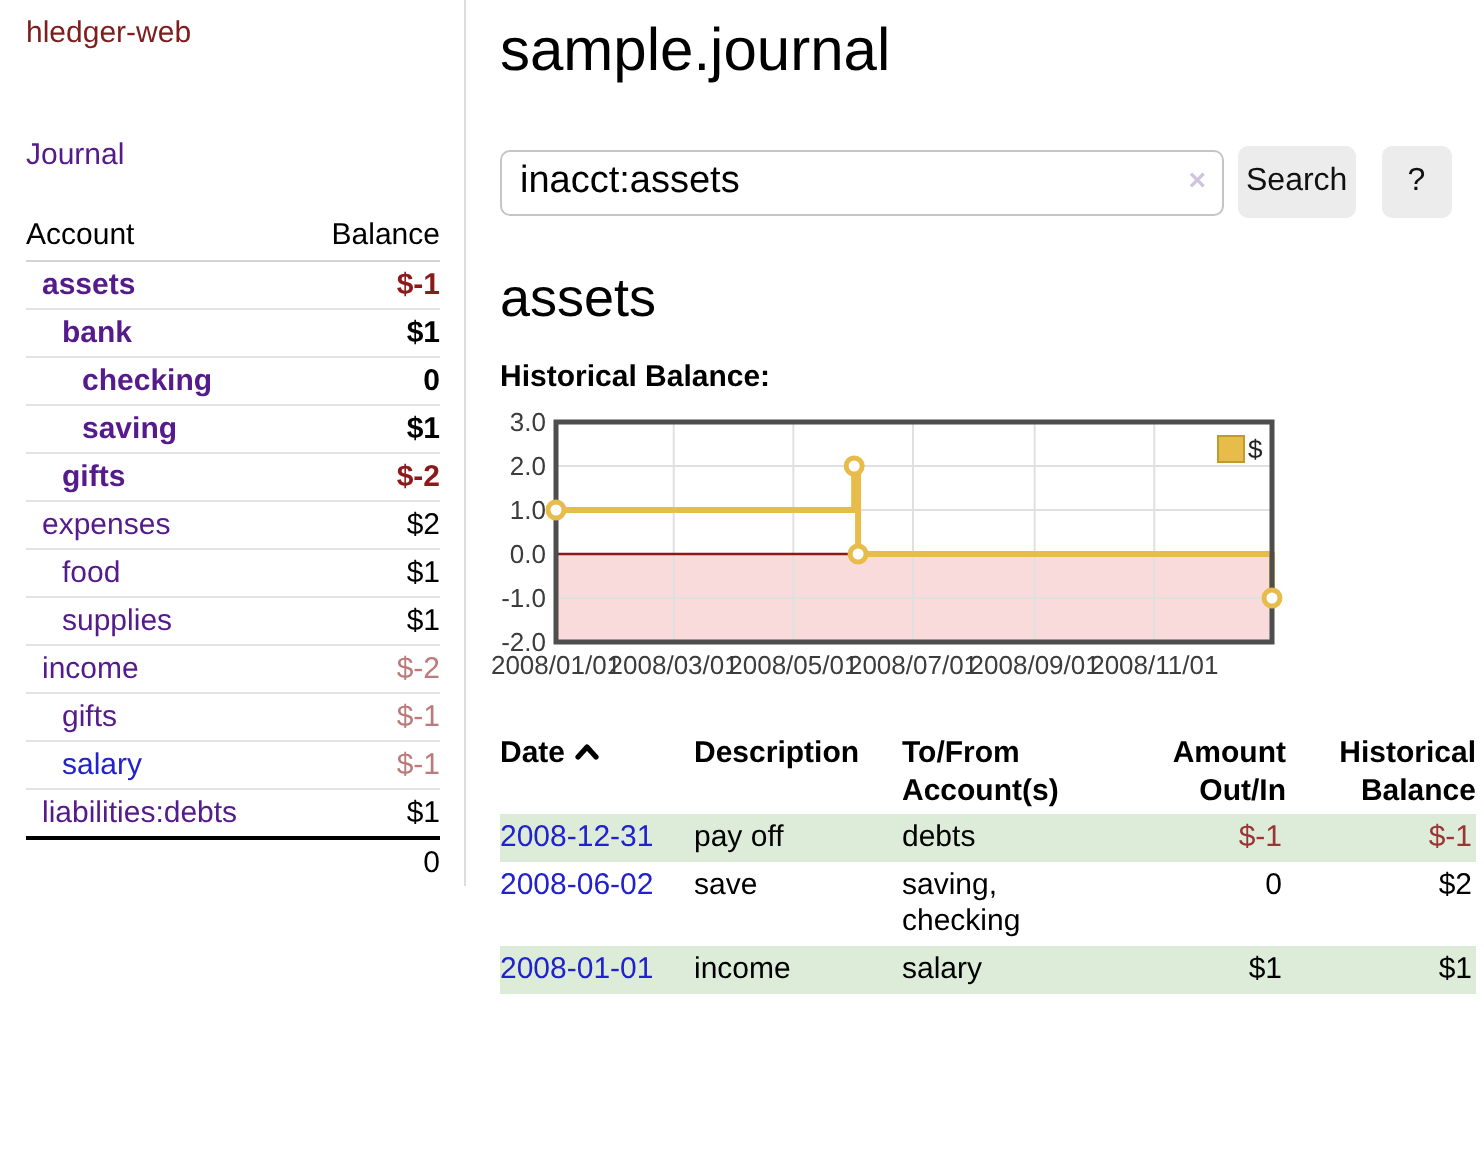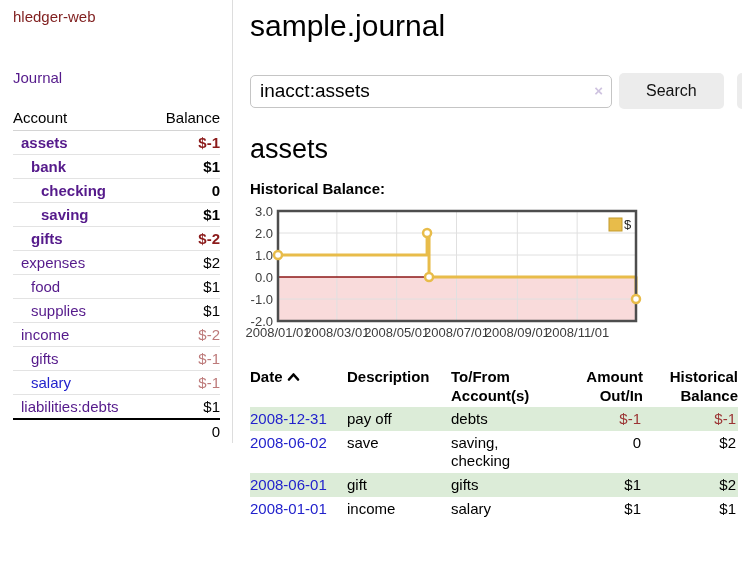--- a/index.html
+++ b/index.html
@@ -29,21 +29,21 @@
   .neg-muted { color:#bd7a7a; }
 
   
   .main { padding:5px 0 10px 17px; width:509px; }
   h1 { font-size:30px; font-weight:400; margin:2px 0 0; line-height:37px; }
   .searchrow { display:flex; align-items:center; margin-top:29px; }
   .inputwrap { position:relative; }
   .search-input { width:362px; height:33px; border:1px solid #c5c5c5; border-radius:5px;
     padding:0 26px 0 9px; font-size:19px; font-family:inherit; color:#000; }
   .clear { position:absolute; right:9px; top:8px; color:#cfc3e0; font-weight:700; font-size:15px; line-height:16px; }
-  .btn { height:36px; padding:0 27px; background:#ececec; border:0; border-radius:5px;
+  .btn { height:36px; padding:0 4px; background:#ececec; border:0; border-radius:5px;
     font-size:16px; font-family:inherit; color:#111; margin-left:7px; cursor:pointer; }
   .btn.help { padding:0 13px; margin-left:13px; }
   h2 { font-size:27px; font-weight:400; margin:25px 0 0; }
   .chart-label { font-weight:700; margin-top:15px; }
   .chart { margin-top:10px; height:136px; }
   svg text { font-family:"Liberation Sans",sans-serif; }
 
   
   .reg { border-collapse:collapse; margin-top:22px; font-size:15px; table-layout:fixed; width:488px; }
   .reg th { font-weight:700; text-align:left; vertical-align:top; padding:2px 0; line-height:19px; }
@@ -203,29 +203,20 @@
             <td><a class="datelink">2008-06-02</a></td>
             <td>save</td>
             <td>
               <div>saving,</div>
               <div>checking</div>
             </td>
             <td class="r"><span>0</span></td>
             <td class="r"><span>$2</span></td>
           </tr>
           <tr>
-            <td><a class="datelink">2008-06-01</a></td>
-            <td>gift</td>
-            <td>
-              <div>gifts</div>
-            </td>
-            <td class="r"><span>$1</span></td>
-            <td class="r"><span>$2</span></td>
-          </tr>
-          <tr>
             <td><a class="datelink">2008-01-01</a></td>
             <td>income</td>
             <td>
               <div>salary</div>
             </td>
             <td class="r"><span>$1</span></td>
             <td class="r"><span>$1</span></td>
           </tr>
         </tbody>
     </table>

